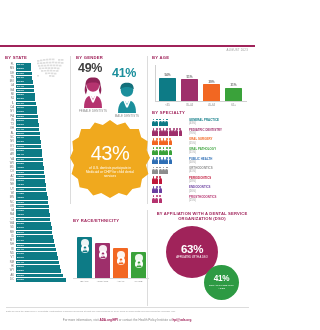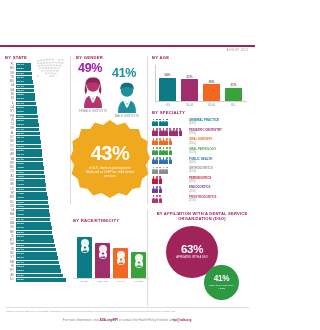--- a/index.html
+++ b/index.html
@@ -62,21 +62,21 @@
   .map-cloud{position:absolute;left:36px;top:57px;width:31px;height:22px;opacity:.5;}
 
   
   .vdiv{position:absolute;width:1px;background:#dcdcdc;}
 
   
   .gender-panel{position:absolute;left:76px;top:55px;width:68px;}
   .gender-figs{position:relative;margin-top:2px;height:56px;}
   .fig{position:absolute;width:30px;}
   .fig .pct{font-size:12.5px;font-weight:bold;line-height:12px;letter-spacing:-.3px;}
-  .fig.female .pct{color:#a21caf;}
+  .fig.female .pct{color:#404040;}
   .fig.male .pct{color:#1b8f9c;}
   .fig .fg{position:relative;width:30px;height:33px;margin-top:1px;}
   .fig .label{
     font-size:2.9px;color:#8a8a8a;text-align:center;width:30px;margin-top:1.5px;
     line-height:3.4px;letter-spacing:.1px;
   }
 
   
   .badge-wrap{position:absolute;left:70px;top:120px;width:80px;height:82px;}
   .badge-star{
@@ -84,21 +84,21 @@
     clip-path:polygon(
       50% 0%, 59% 6%, 69% 3%, 75% 11%, 86% 11%, 89% 21%, 97% 26%,
       96% 37%, 100% 46%, 95% 55%, 98% 66%, 90% 72%, 88% 82%, 78% 84%,
       71% 92%, 61% 89%, 50% 95%, 39% 89%, 29% 92%, 22% 84%, 12% 82%,
       10% 72%, 2% 66%, 5% 55%, 0% 46%, 4% 37%, 3% 26%, 11% 21%,
       14% 11%, 25% 11%, 31% 3%, 41% 6%
     );
   }
   .badge-inner{position:absolute;left:0;top:0;width:80px;height:82px;display:flex;
     flex-direction:column;align-items:center;justify-content:center;}
-  .badge-pct{font-size:20px;font-weight:bold;color:#ffffff;line-height:20px;letter-spacing:-.5px;text-align:center;}
+  .badge-pct{font-size:20px;font-weight:normal;color:#ffffff;line-height:20px;letter-spacing:-.5px;text-align:center;}
   .badge-text{
     width:54px;text-align:center;font-size:3.2px;line-height:4.4px;color:#ffffff;
     margin-top:2.5px;letter-spacing:.05px;
   }
 
   
   .race-panel{position:absolute;left:73px;top:218px;width:76px;}
   .race-chart{position:relative;height:58px;margin-top:3px;}
   .race-bar{position:absolute;bottom:6px;width:15px;border-radius:1px 1px 0 0;}
   .race-ico{

